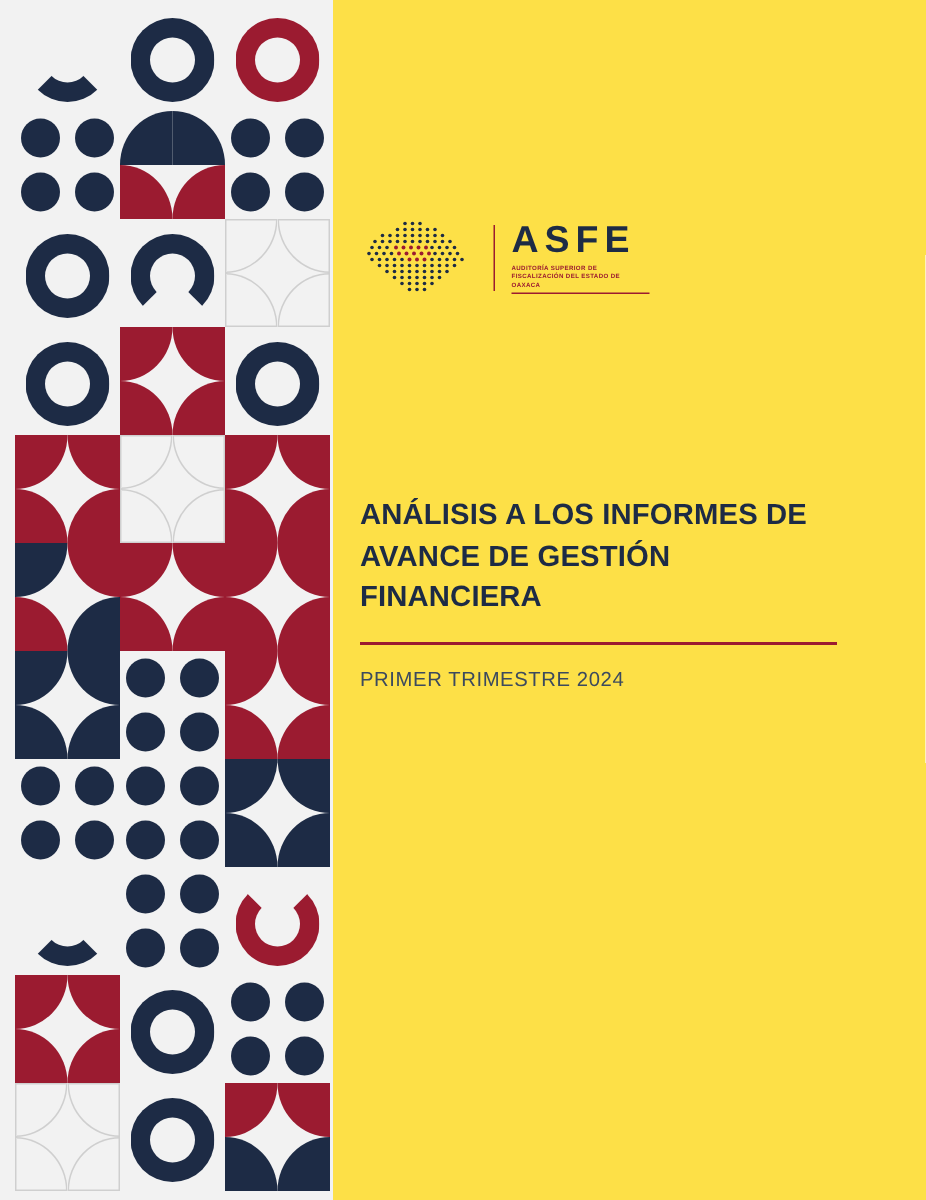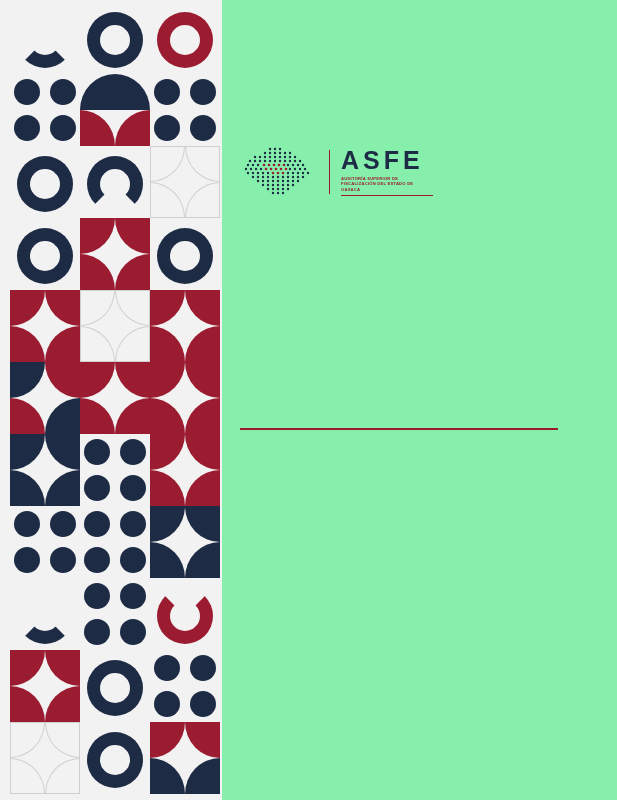--- a/index.html
+++ b/index.html
@@ -132,21 +132,21 @@
   
   .outline { background: transparent !important; border: 1px solid #cfcfcf; }
 
   
   .content {
     position: absolute;
     left: 222px;
     top: 0;
     width: 395px;
     height: 800px;
-    background: #86efac;
+    background: #fde047;
   }
   .logo-block {
     position: absolute;
     left: 18px;
     top: 146px;
     display: flex;
     align-items: center;
     gap: 11px;
   }
   .logo-mark {
@@ -546,17 +546,19 @@
         </svg>
       </div>
       <div class="logo-divider"></div>
       <div class="logo-text">
         <div class="logo-acronym">ASFE</div>
         <div class="logo-sub">AUDITORÍA SUPERIOR DE FISCALIZACIÓN DEL ESTADO DE OAXACA</div>
         <div class="logo-underline"></div>
       </div>
     </div>
 
+    <div class="title">ANÁLISIS A LOS INFORMES DE AVANCE DE GESTIÓN FINANCIERA</div>
     <div class="title-rule"></div>
+    <div class="subtitle">PRIMER TRIMESTRE 2024</div>
 
 
   </div>
 </div>
 
 </body></html>

